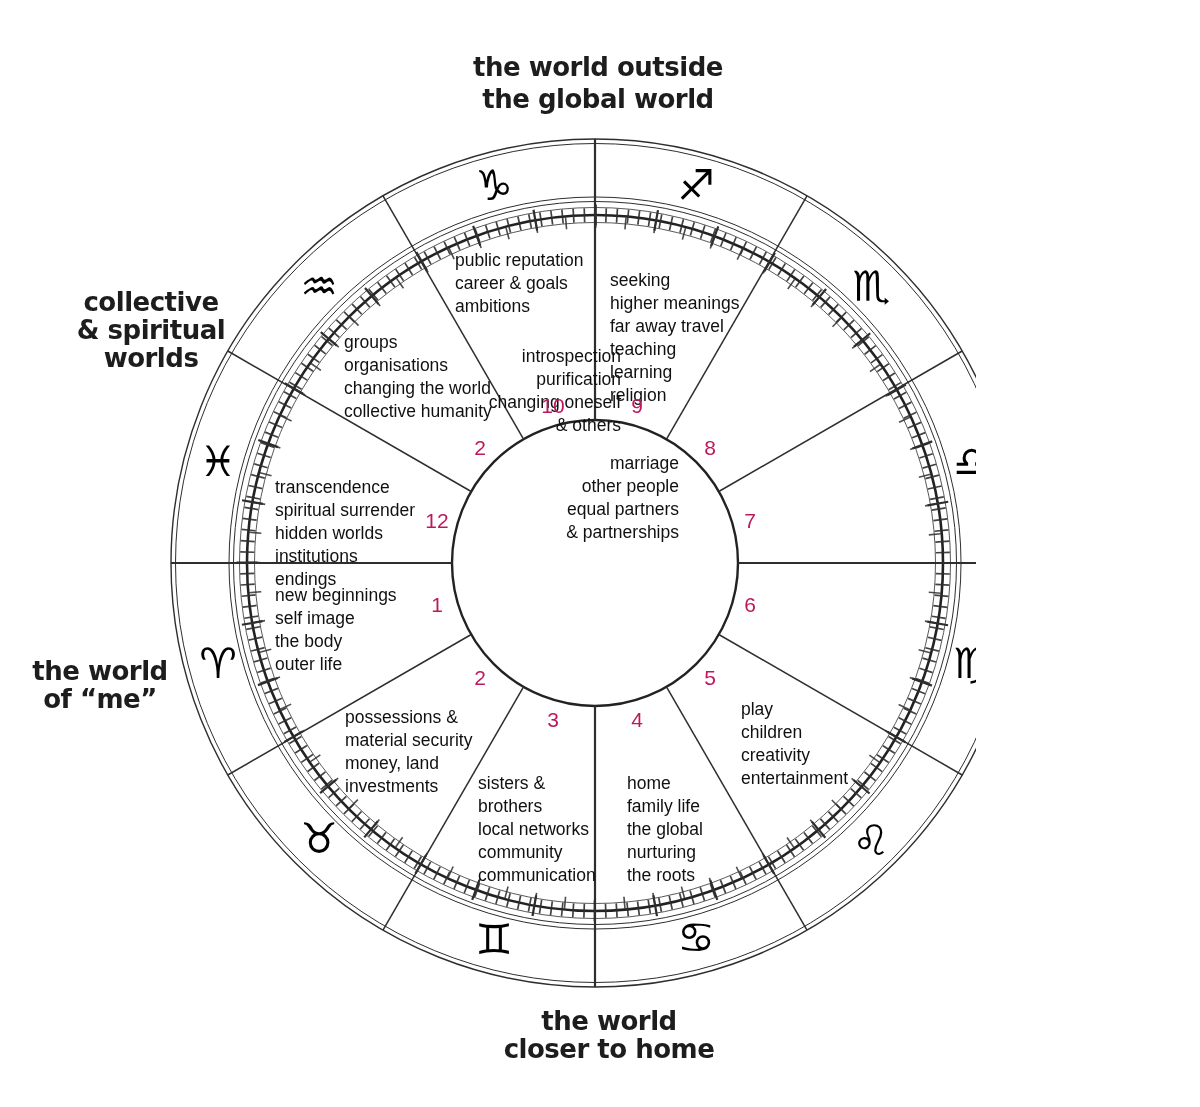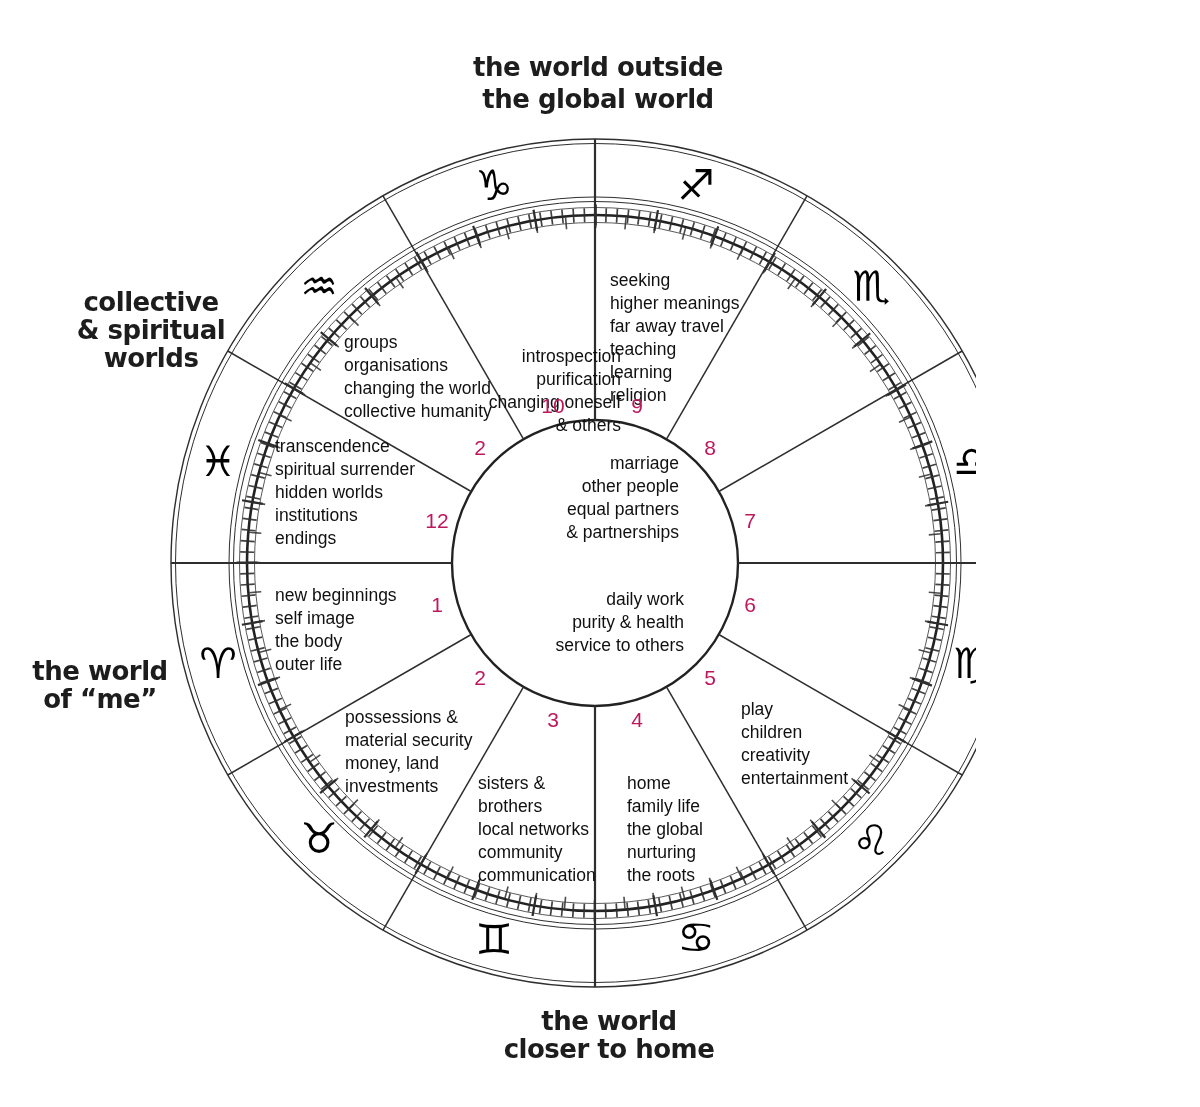--- a/index.html
+++ b/index.html
@@ -122,42 +122,42 @@
 communication</div>
   <div class="house-text" style="left:627px;top:772px;">home
 family life
 the global
 nurturing
 the roots</div>
   <div class="house-text" style="left:741px;top:698px;">play
 children
 creativity
 entertainment</div>
-  <div class="house-text right" style="right:292px;top:588px;">daily work
-purity &amp; health
-service to others</div>
   <div class="house-text right" style="right:297px;top:452px;">marriage
 other people
 equal partners
 &amp; partnerships</div>
   <div class="house-text right" style="right:355px;top:345px;">introspection
 purification
 changing oneself
 &amp; others</div>
   <div class="house-text" style="left:610px;top:233px;margin-top:36px;">seeking
 higher meanings
 far away travel
 teaching
 learning
 religion</div>
+  <div class="house-text" style="left:455px;top:249px;">public reputation
+career &amp; goals
+ambitions</div>
   <div class="house-text" style="left:344px;top:331px;">groups
 organisations
 changing the world
 collective humanity</div>
-  <div class="house-text" style="left:275px;top:435px;">transcendence
+  <div class="house-text" style="left:275px;top:476px;">transcendence
 spiritual surrender
 hidden worlds
 institutions
 endings</div>
 
   <div class="house-number" style="left:437px;top:605px;">1</div>
   <div class="house-number" style="left:480px;top:678px;">2</div>
   <div class="house-number" style="left:553px;top:720px;">3</div>
   <div class="house-number" style="left:637px;top:720px;">4</div>
   <div class="house-number" style="left:710px;top:678px;">5</div>

